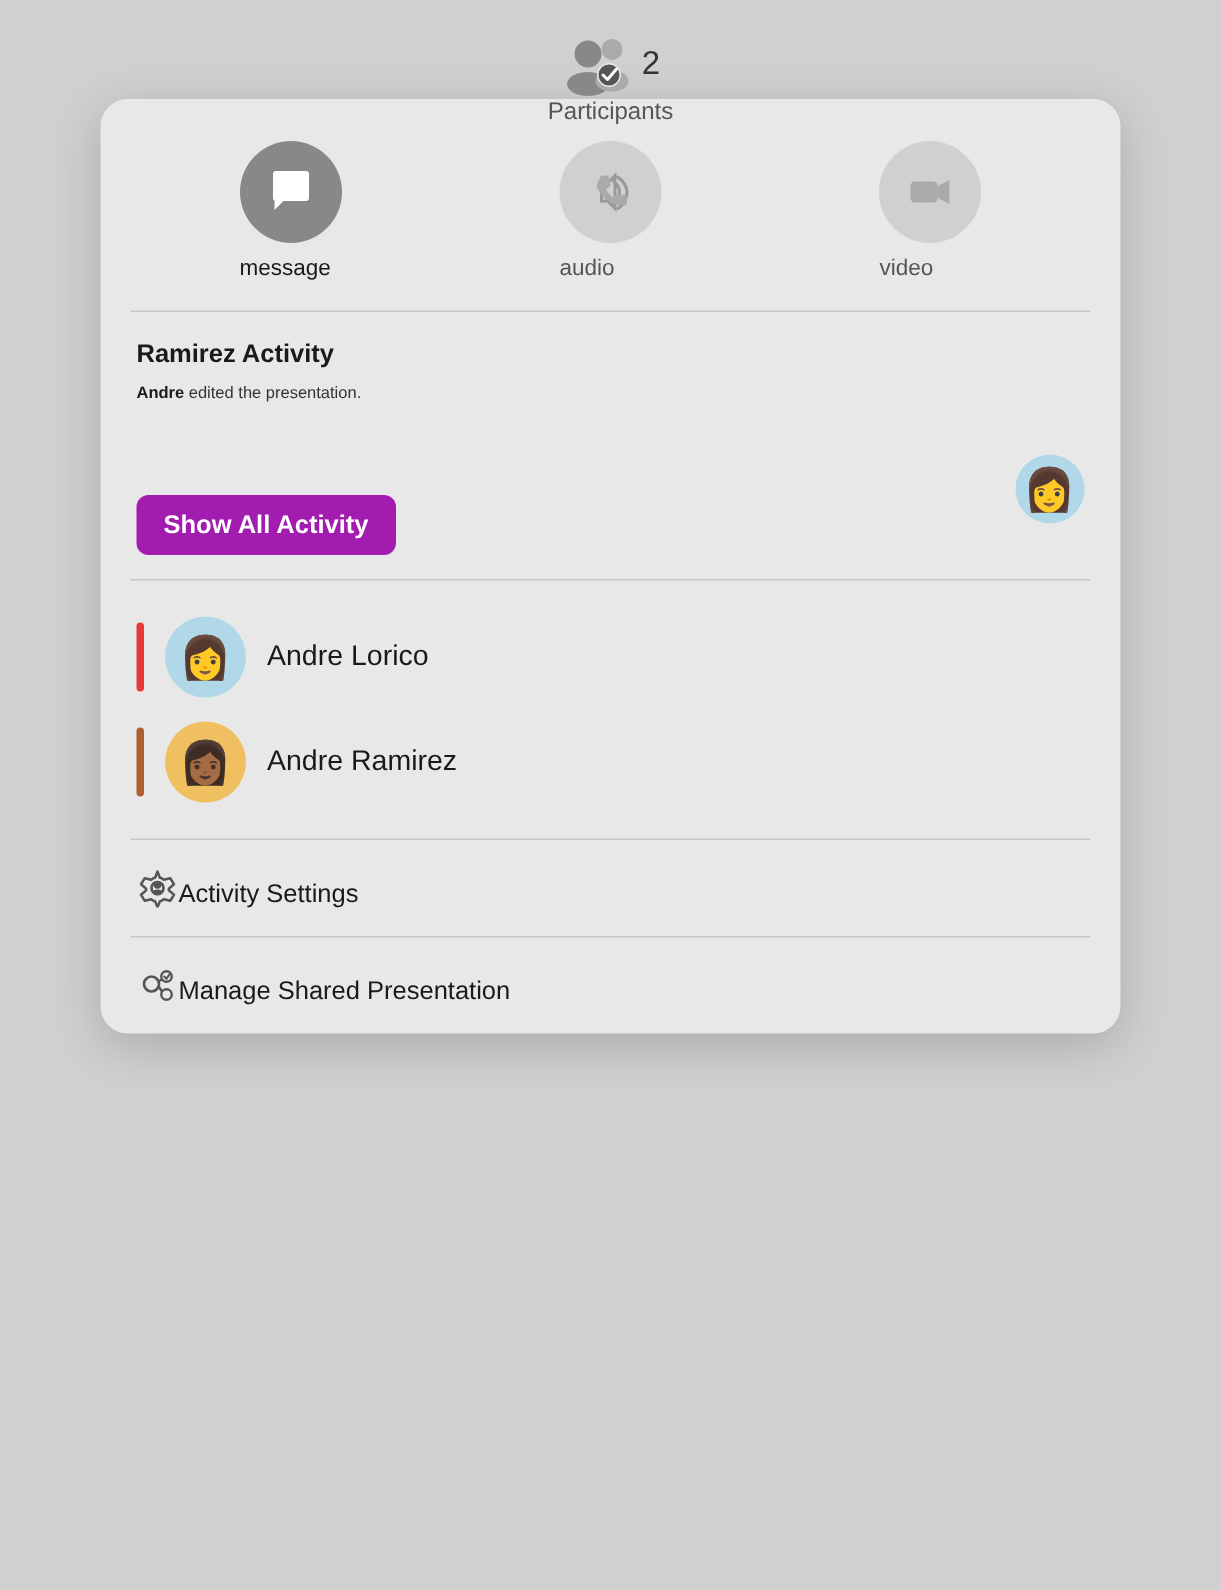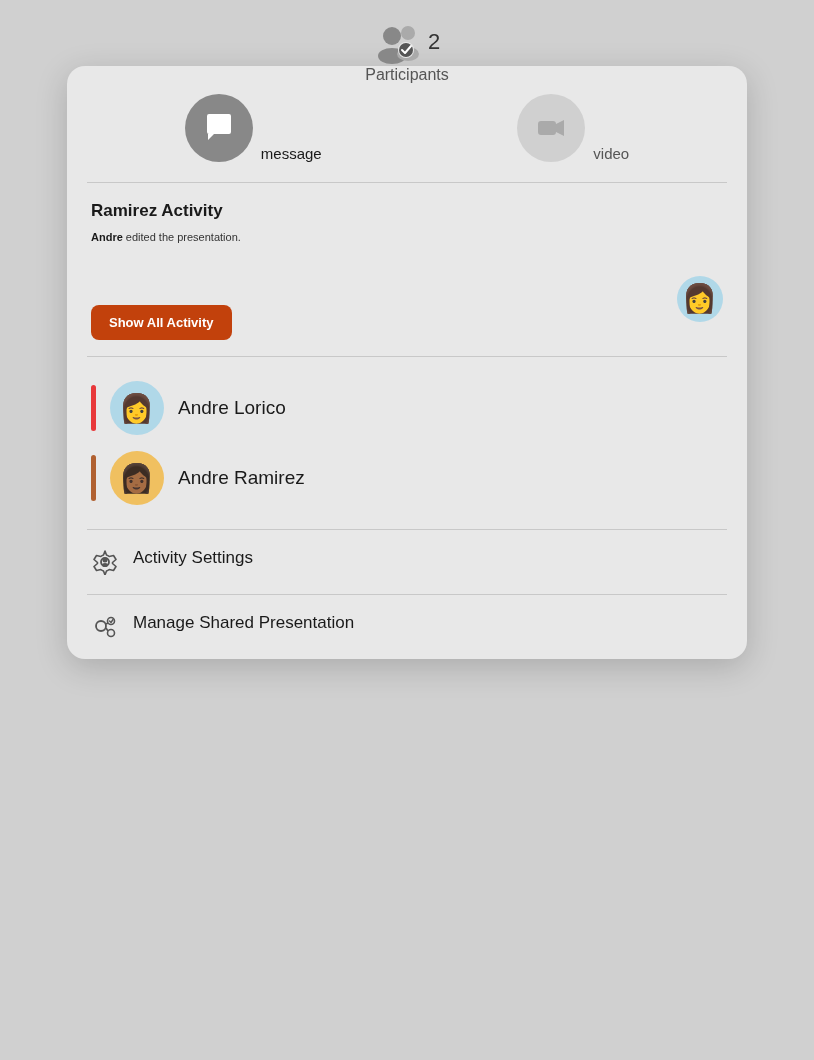--- a/index.html
+++ b/index.html
@@ -61,21 +61,22 @@
     
     .comm-row {
       display: flex;
       justify-content: space-around;
       align-items: center;
       padding: 28px 20px 20px 20px;
     }
 
     .comm-btn {
       display: flex;
-      align-items: flex-end;
+      flex-direction: column;
+      align-items: flex-start;
       gap: 8px;
       background: none;
       border: none;
       cursor: pointer;
     }
 
     .comm-icon-circle {
       width: 68px;
       height: 68px;
       border-radius: 50%;
@@ -128,26 +129,26 @@
       color: #1a1a1a;
     }
 
     .activity-row {
       display: flex;
       align-items: center;
       justify-content: space-between;
     }
 
     .show-all-btn {
-      background: #c2410c;
+      background: #a21caf;
       color: white;
       border: none;
       border-radius: 8px;
       padding: 10px 18px;
-      font-size: 13px;
+      font-size: 17px;
       font-weight: 600;
       cursor: pointer;
       margin-top: 48px;
     }
 
     .avatar-small {
       width: 46px;
       height: 46px;
       border-radius: 50%;
       overflow: hidden;
@@ -189,22 +190,21 @@
 
     .participant-name {
       font-size: 19px;
       font-weight: 500;
       color: #1a1a1a;
     }
 
     
     .menu-item {
       display: flex;
-      align-items: flex-start;
-      gap: 14px;
+      align-items: flex-end;
       padding: 18px 24px;
       cursor: pointer;
       font-size: 17px;
       color: #1a1a1a;
     }
 
     .menu-icon {
       width: 28px;
       height: 28px;
       display: flex;
@@ -252,20 +252,30 @@
   <div class="comm-row">
     <button class="comm-btn">
       <div class="comm-icon-circle active">
         <svg width="34" height="34" viewBox="0 0 34 34">
           <path d="M5 5 Q5 3 7 3 H27 Q29 3 29 5 V21 Q29 23 27 23 H12 L6 29 V23 H7 Q5 23 5 21 Z" fill="white"></path>
         </svg>
       </div>
       <span class="comm-label active">message</span>
     </button>
 
+    <button class="comm-btn">
+      <div class="comm-icon-circle">
+        <svg width="34" height="34" viewBox="0 0 34 34">
+          <path d="M22 7 Q28 12 28 17 Q28 24 22 28 M19 10 Q23 13 23 17 Q23 22 19 25 M11 11 L11 23 L15 23 L20 28 L20 6 L15 11 Z" stroke="#999" stroke-width="2" fill="none" stroke-linecap="round"></path>
+
+          <path d="M10 8 Q10 6 12 6 L15 6 Q16 6 16 8 L17 12 Q17 13 16 14 L14 15 Q16 19 19 21 L20 19 Q21 18 22 18 L26 19 Q28 19 28 21 L28 24 Q28 26 26 26 Q14 26 8 14 Q8 10 10 8 Z" fill="#aaa"></path>
+        </svg>
+      </div>
+      <span class="comm-label">audio</span>
+    </button>
 
     <button class="comm-btn">
       <div class="comm-icon-circle">
         <svg width="34" height="34" viewBox="0 0 34 34">
           <rect x="4" y="10" width="18" height="14" rx="3" fill="#aaa"></rect>
           <polygon points="22,13 30,9 30,25 22,21" fill="#aaa"></polygon>
         </svg>
       </div>
       <span class="comm-label">video</span>
     </button>

